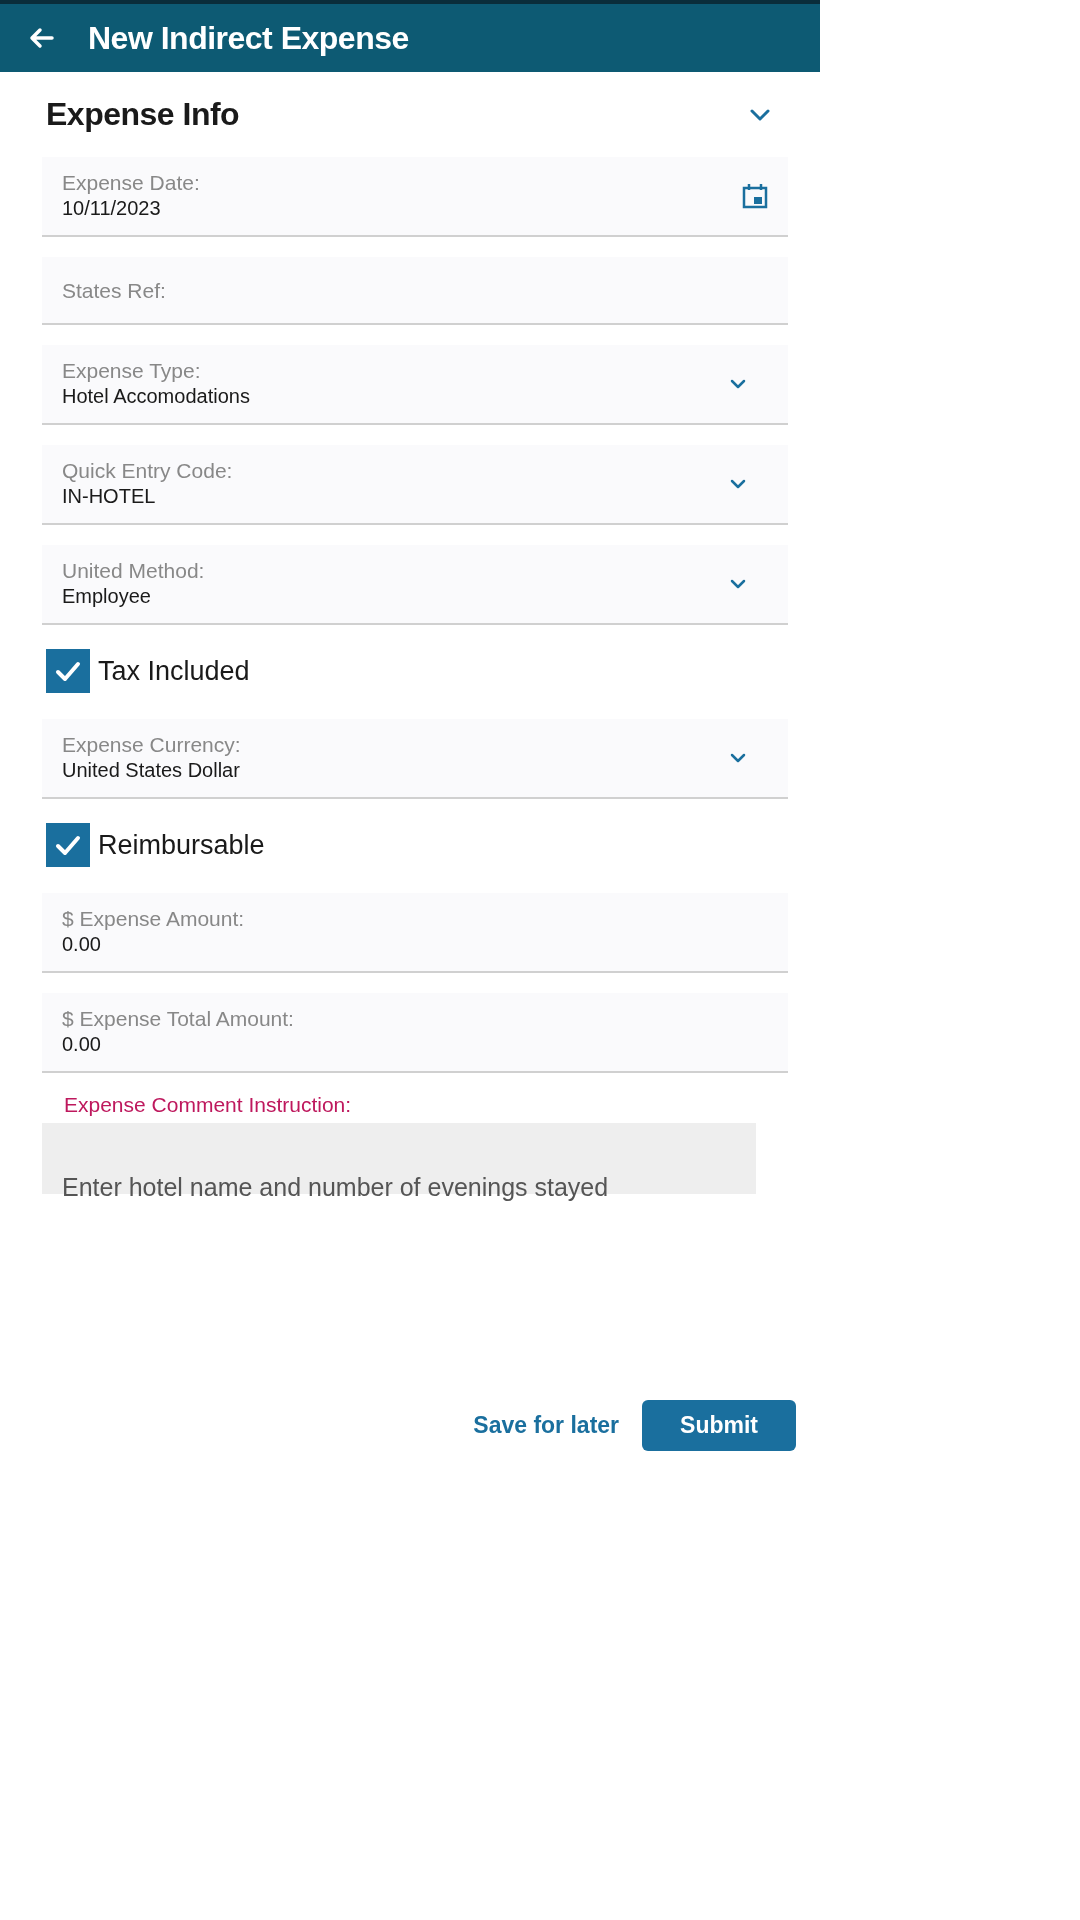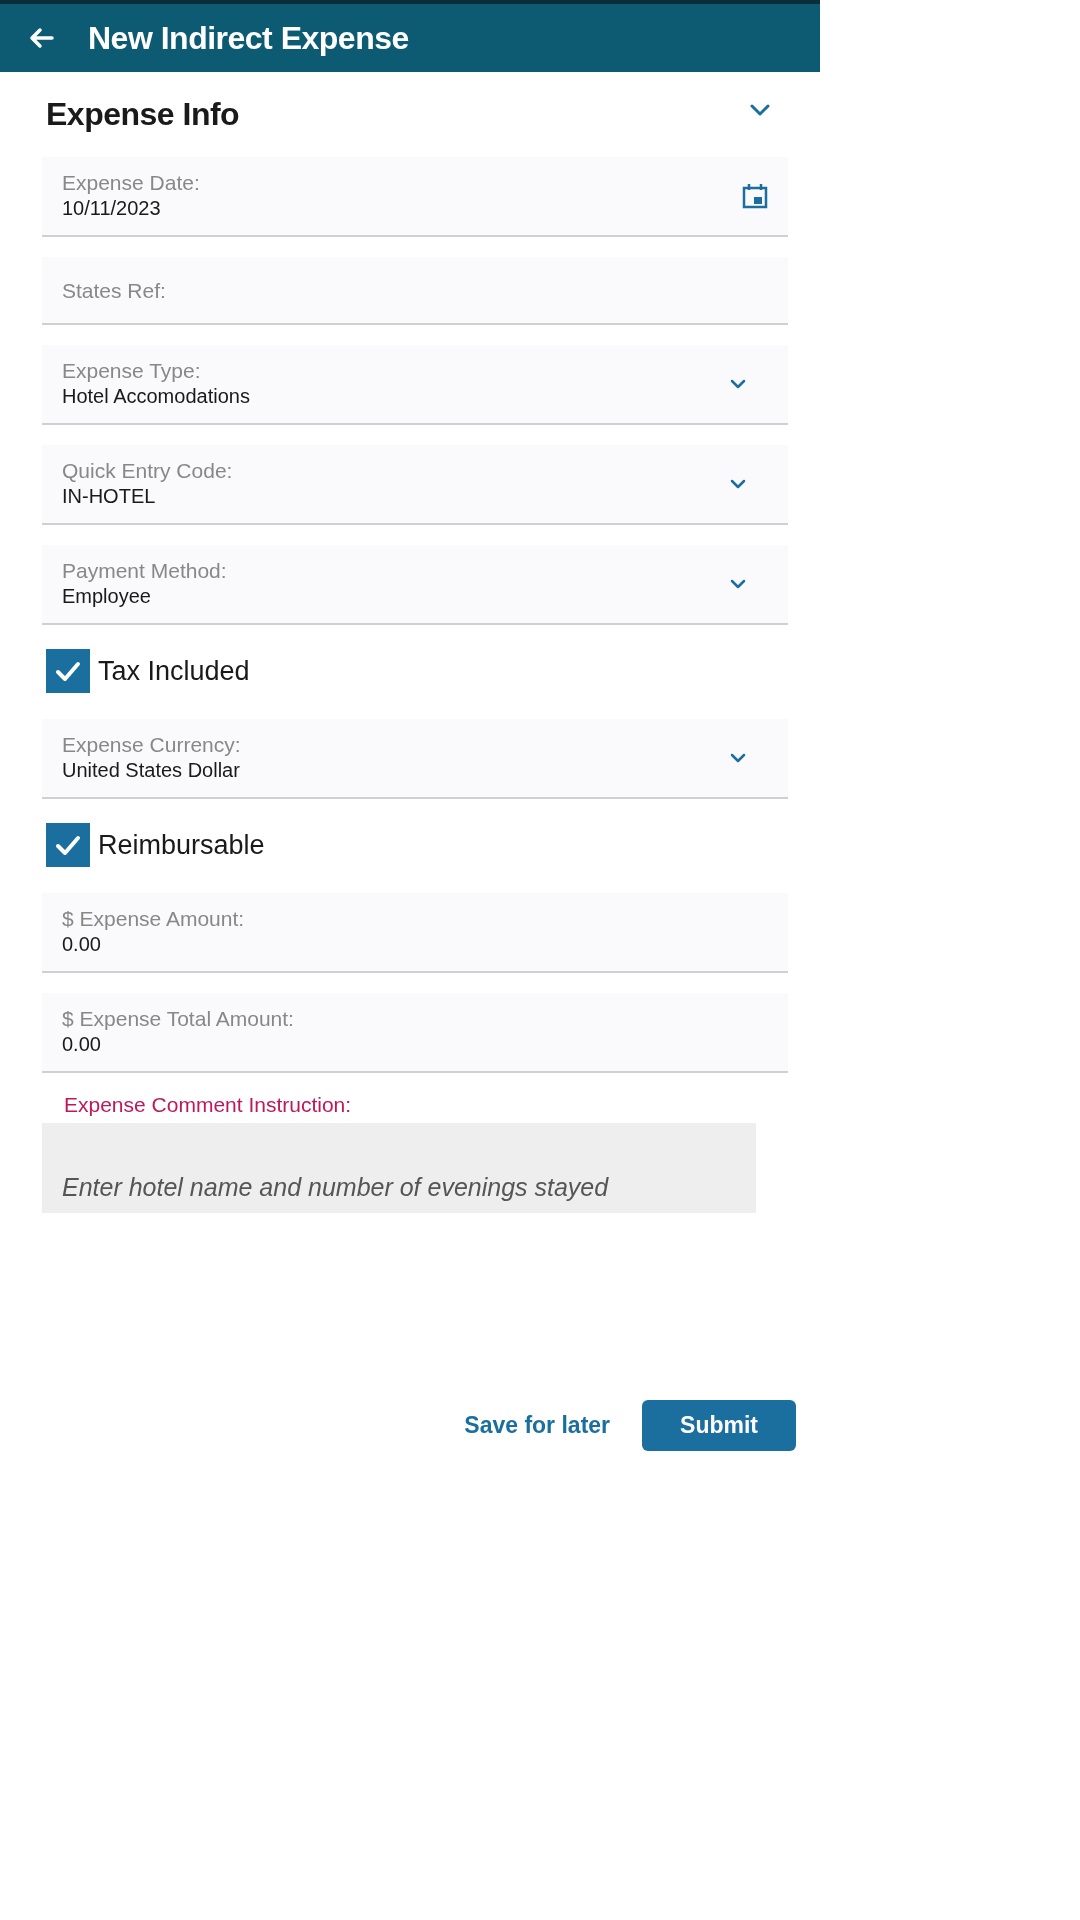--- a/index.html
+++ b/index.html
@@ -30,20 +30,21 @@
     }
     .header-title {
       color: #fff;
       font-size: 32px;
       font-weight: 700;
       letter-spacing: -0.5px;
     }
     .content { padding: 0 24px; }
     .section-header {
       display: flex;
+      align-items: center;
       justify-content: space-between;
       padding: 24px 22px 24px 22px;
     }
     .section-title { font-size: 32px; font-weight: 700; color: #1a1a1a; letter-spacing: -0.5px; }
     .chevron-down { width: 28px; height: 28px; display: flex; align-items: center; justify-content: center; }
     .field {
       background: #fafafc;
       border-bottom: 2px solid #d0d0d0;
       padding: 14px 20px 8px 20px;
       margin-bottom: 20px;
@@ -95,37 +96,36 @@
     .checkbox-label { font-size: 27px; color: #1a1a1a; }
     .comment-label {
       font-size: 21px;
       color: #be185d;
       margin: 0 0 6px 40px;
     }
     .comment-box {
       background: #eee;
       margin: 0 40px 0 18px;
       padding: 50px 20px 0 20px;
-      height: 90px;
+      height: 71px;
       font-size: 25px;
       color: #555;
-      font-style: italic;
     }
     .bottom-bar {
       position: absolute;
       bottom: 0;
       left: 0;
       right: 0;
       height: 62px;
       background: #fff;
       display: flex;
       align-items: center;
       justify-content: flex-end;
       padding: 0 24px;
-      gap: 32px;
+      gap: 23px;
     }
     .btn-link { color: #1a6f9e; font-size: 23px; font-weight: 600; cursor: pointer; }
     .btn-primary {
       background: #1a6f9e;
       color: #fff;
       font-size: 23px;
       font-weight: 600;
       padding: 12px 38px;
       border-radius: 6px;
       cursor: pointer;
@@ -187,21 +187,21 @@
     <div class="field-label">Quick Entry Code:</div>
     <div class="field-value">IN-HOTEL</div>
     <div class="field-chevron">
       <svg width="20" height="20" viewBox="0 0 20 20">
           <path d="M4 7 L10 13 L16 7" stroke="#1a6f9e" stroke-width="2.5" fill="none" stroke-linecap="round" stroke-linejoin="round"></path>
         </svg>
     </div>
   </div>
 
   <div class="field">
-    <div class="field-label">Payment Method:</div>
+    <div class="field-label">United Method:</div>
     <div class="field-value">Employee</div>
     <div class="field-chevron">
       <svg width="20" height="20" viewBox="0 0 20 20">
           <path d="M4 7 L10 13 L16 7" stroke="#1a6f9e" stroke-width="2.5" fill="none" stroke-linecap="round" stroke-linejoin="round"></path>
         </svg>
     </div>
   </div>
 
 
   <div class="checkbox-row">

